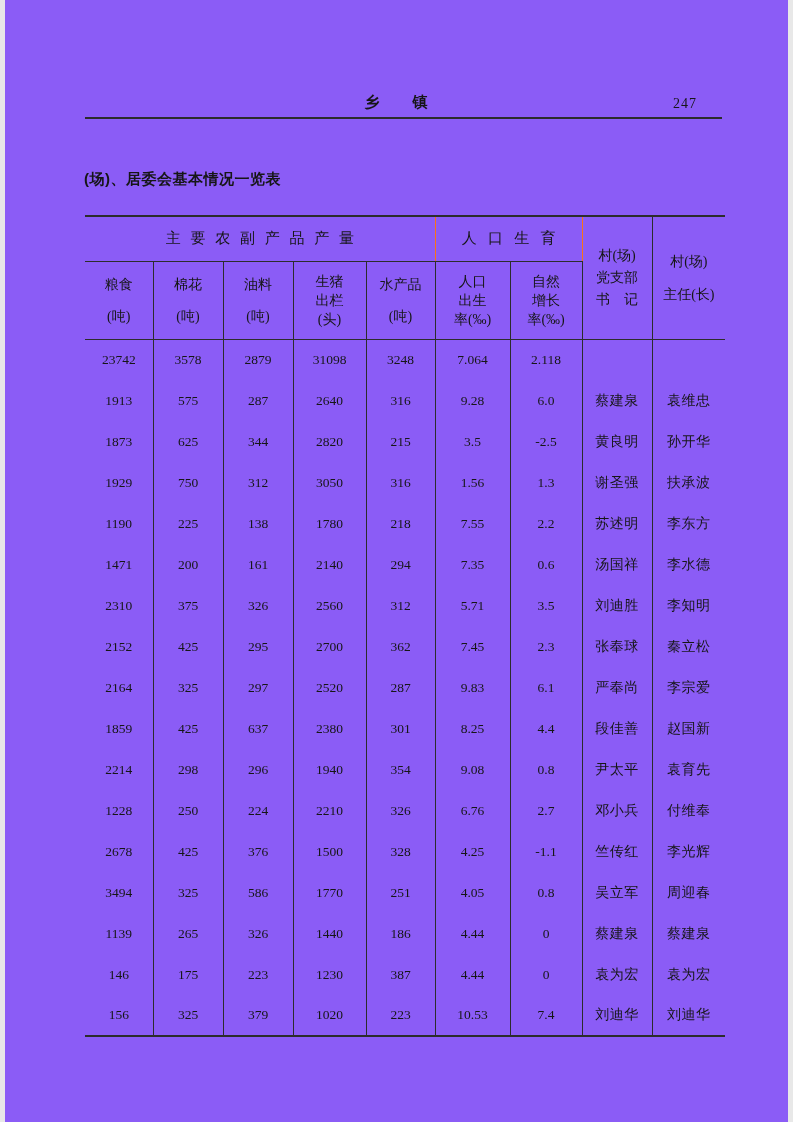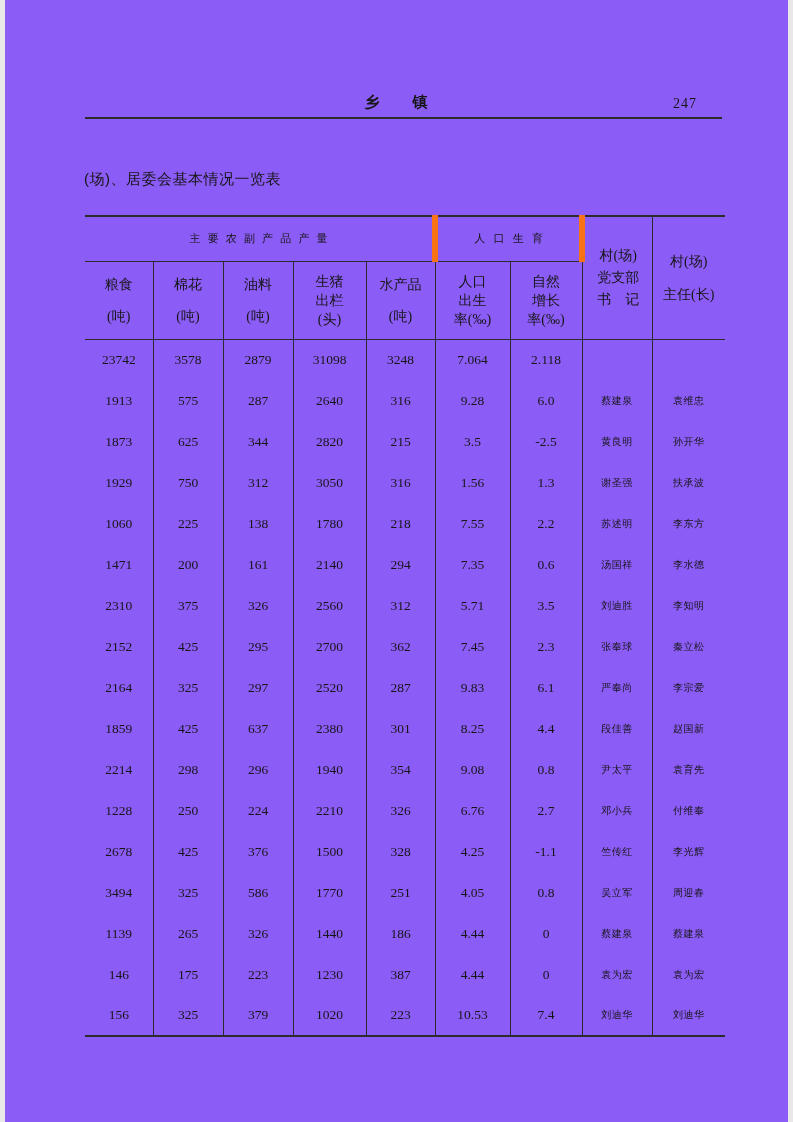--- a/index.html
+++ b/index.html
@@ -16,47 +16,47 @@
   .page-number{
     position:absolute;top:96px;right:91px;font-size:14px;letter-spacing:1px;
   }
   .header-rule{
     position:absolute;top:117px;left:80px;width:637px;height:2px;background:#2c2c2c;
   }
   
   .section-title{
     position:absolute;top:170px;left:79px;
     font-family:"Liberation Sans","DejaVu Sans",sans-serif;
-    font-size:15px;font-weight:normal;letter-spacing:.5px;
+    font-size:15px;font-weight:bold;letter-spacing:.5px;
   }
   
   table.main{
     position:absolute;top:215px;left:80px;width:640px;
     border-collapse:collapse;table-layout:fixed;
   }
   th,td{padding:0;font-weight:normal;text-align:center;vertical-align:middle;}
   tr.thr1{height:45px;}
   tr.thr2{height:78px;}
   tbody tr{height:41px;}
-  th.g1,th.g2{border-top:2px solid #2c2c2c;border-bottom:1px solid #2c2c2c;border-right:6px solid #f97316;font-size:11px;}
+  th.g1,th.g2{border-top:2px solid #2c2c2c;border-bottom:1px solid #2c2c2c;border-right:1px solid #f97316;font-size:15px;}
   th.g2{ }
   th.h8{border-top:2px solid #2c2c2c;border-bottom:1px solid #2c2c2c;border-right:1px solid #2c2c2c;font-size:14px;}
   th.h9{border-top:2px solid #2c2c2c;border-bottom:1px solid #2c2c2c;font-size:14px;}
   th.s{border-right:1px solid #2c2c2c;border-bottom:1px solid #2c2c2c;font-size:14px;}
   .gspan{letter-spacing:.65em;text-indent:.65em;display:inline-block;}
   .gspan2{letter-spacing:.75em;text-indent:.75em;display:inline-block;}
   .sub2 .la{display:block;line-height:17px;text-align:center;}
   .sub2 .lb{display:block;line-height:17px;margin-top:15px;}
   .sub3 .la,.sub3 .lb,.sub3 .lc{display:block;line-height:19px;}
   .h8 .la,.h8 .lb,.h8 .lc{display:block;line-height:22px;}
   .h9 .la{display:block;line-height:21px;}
   .h9 .lb{display:block;line-height:21px;margin-top:12px;}
   tbody td{border-right:1px solid #2c2c2c;font-size:13.5px;}
   tbody td.c8{border-right:none;}
-  tbody td.c7,tbody td.c8{font-size:10px;letter-spacing:.5px;}
+  tbody td.c7,tbody td.c8{font-size:14px;letter-spacing:.5px;}
   tbody tr:last-child td{border-bottom:2px solid #2c2c2c;}
 </style>
 </head>
 <body>
 
 <div class="page">
 
   <div class="running-title">乡　　镇</div>
   <div class="page-number">247</div>
   <div class="header-rule"></div>
@@ -162,21 +162,21 @@
           <td class="c1">750</td>
           <td class="c2">312</td>
           <td class="c3">3050</td>
           <td class="c4">316</td>
           <td class="c5">1.56</td>
           <td class="c6">1.3</td>
           <td class="c7">谢圣强</td>
           <td class="c8">扶承波</td>
         </tr>
         <tr>
-          <td class="c0">1060</td>
+          <td class="c0">1190</td>
           <td class="c1">225</td>
           <td class="c2">138</td>
           <td class="c3">1780</td>
           <td class="c4">218</td>
           <td class="c5">7.55</td>
           <td class="c6">2.2</td>
           <td class="c7">苏述明</td>
           <td class="c8">李东方</td>
         </tr>
         <tr>

